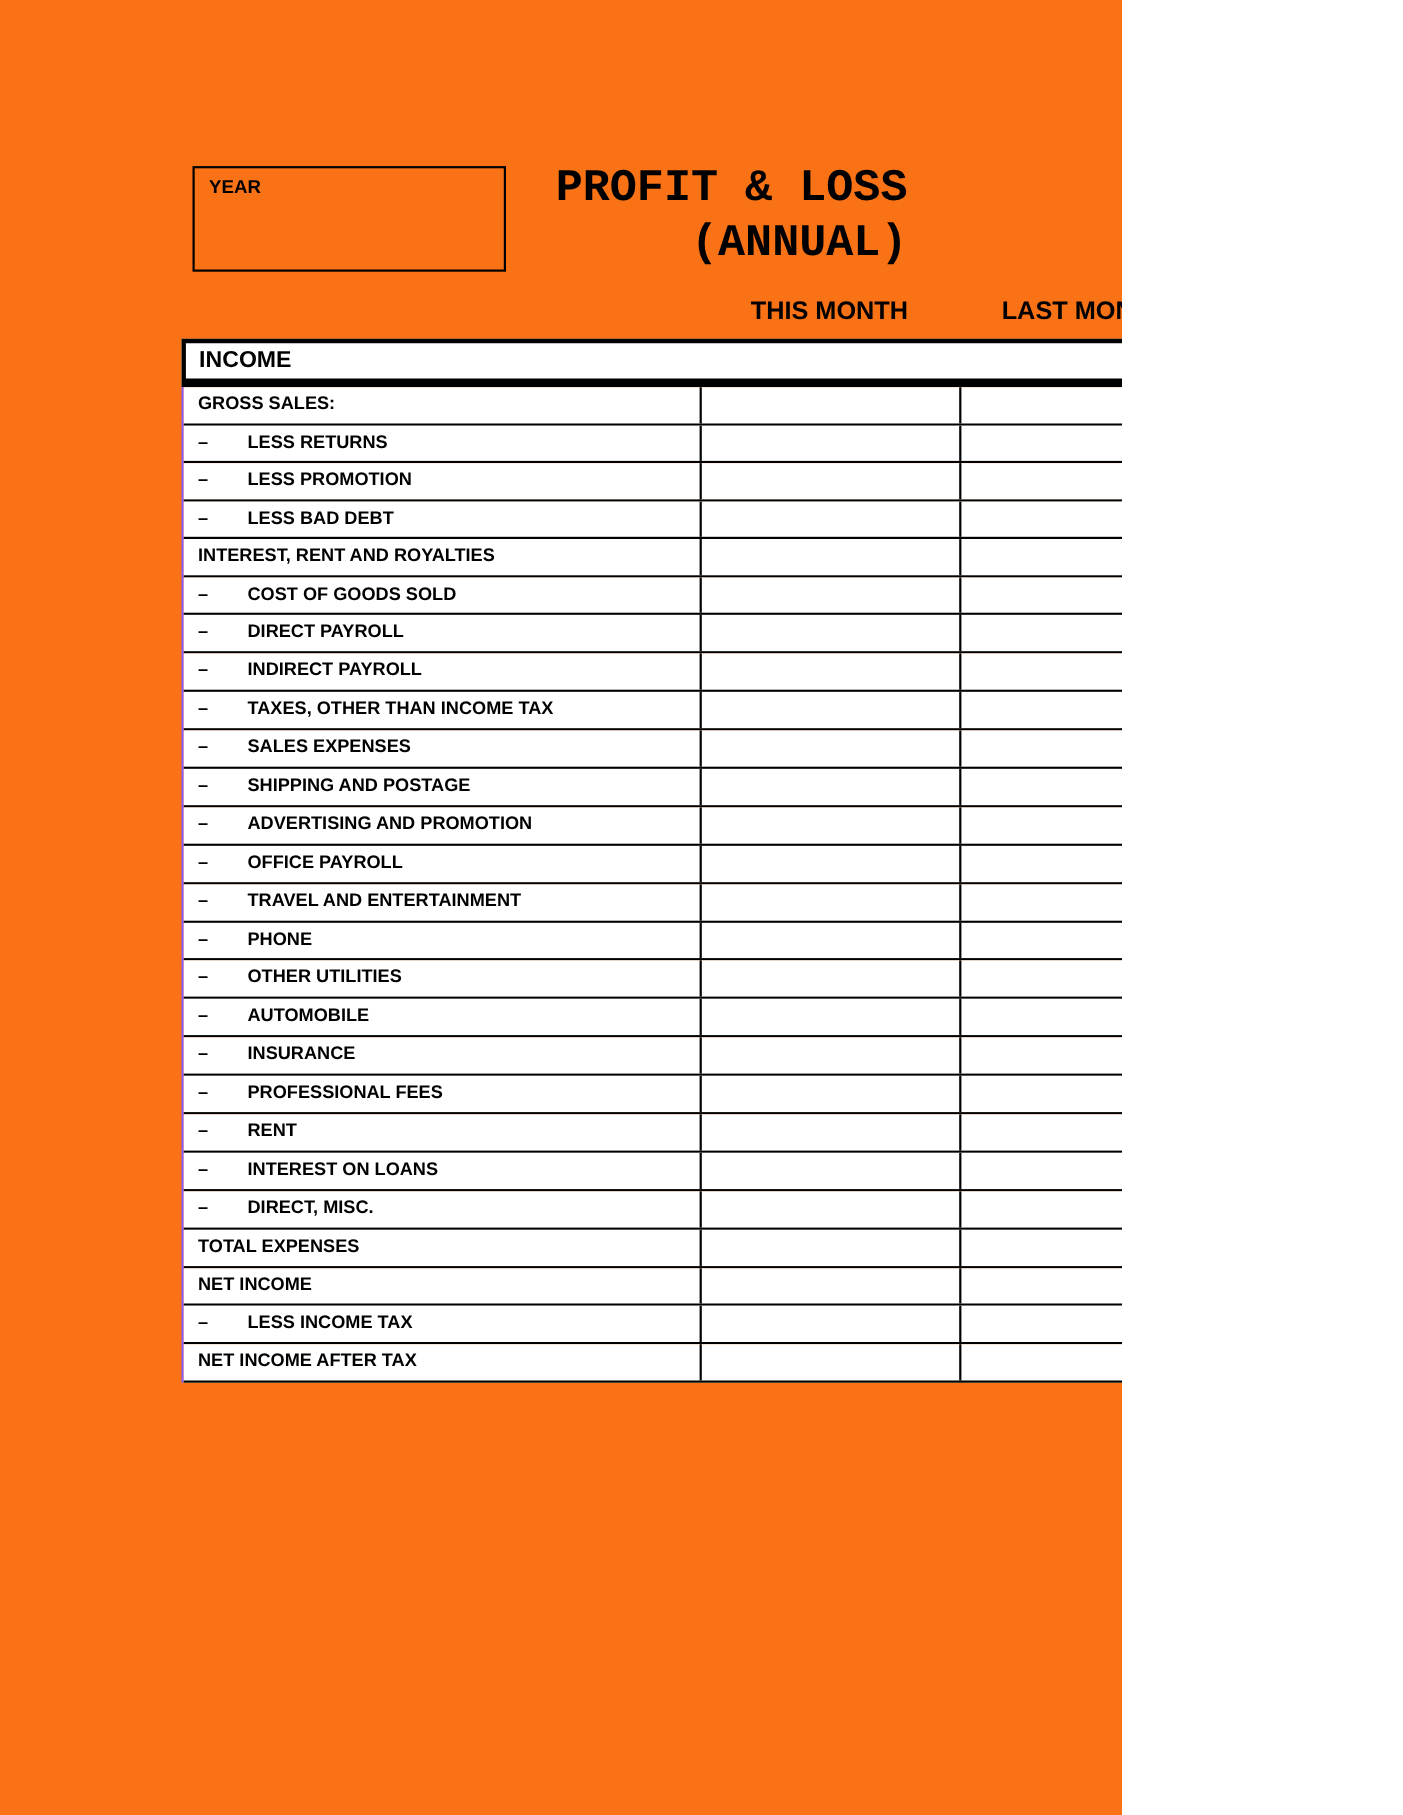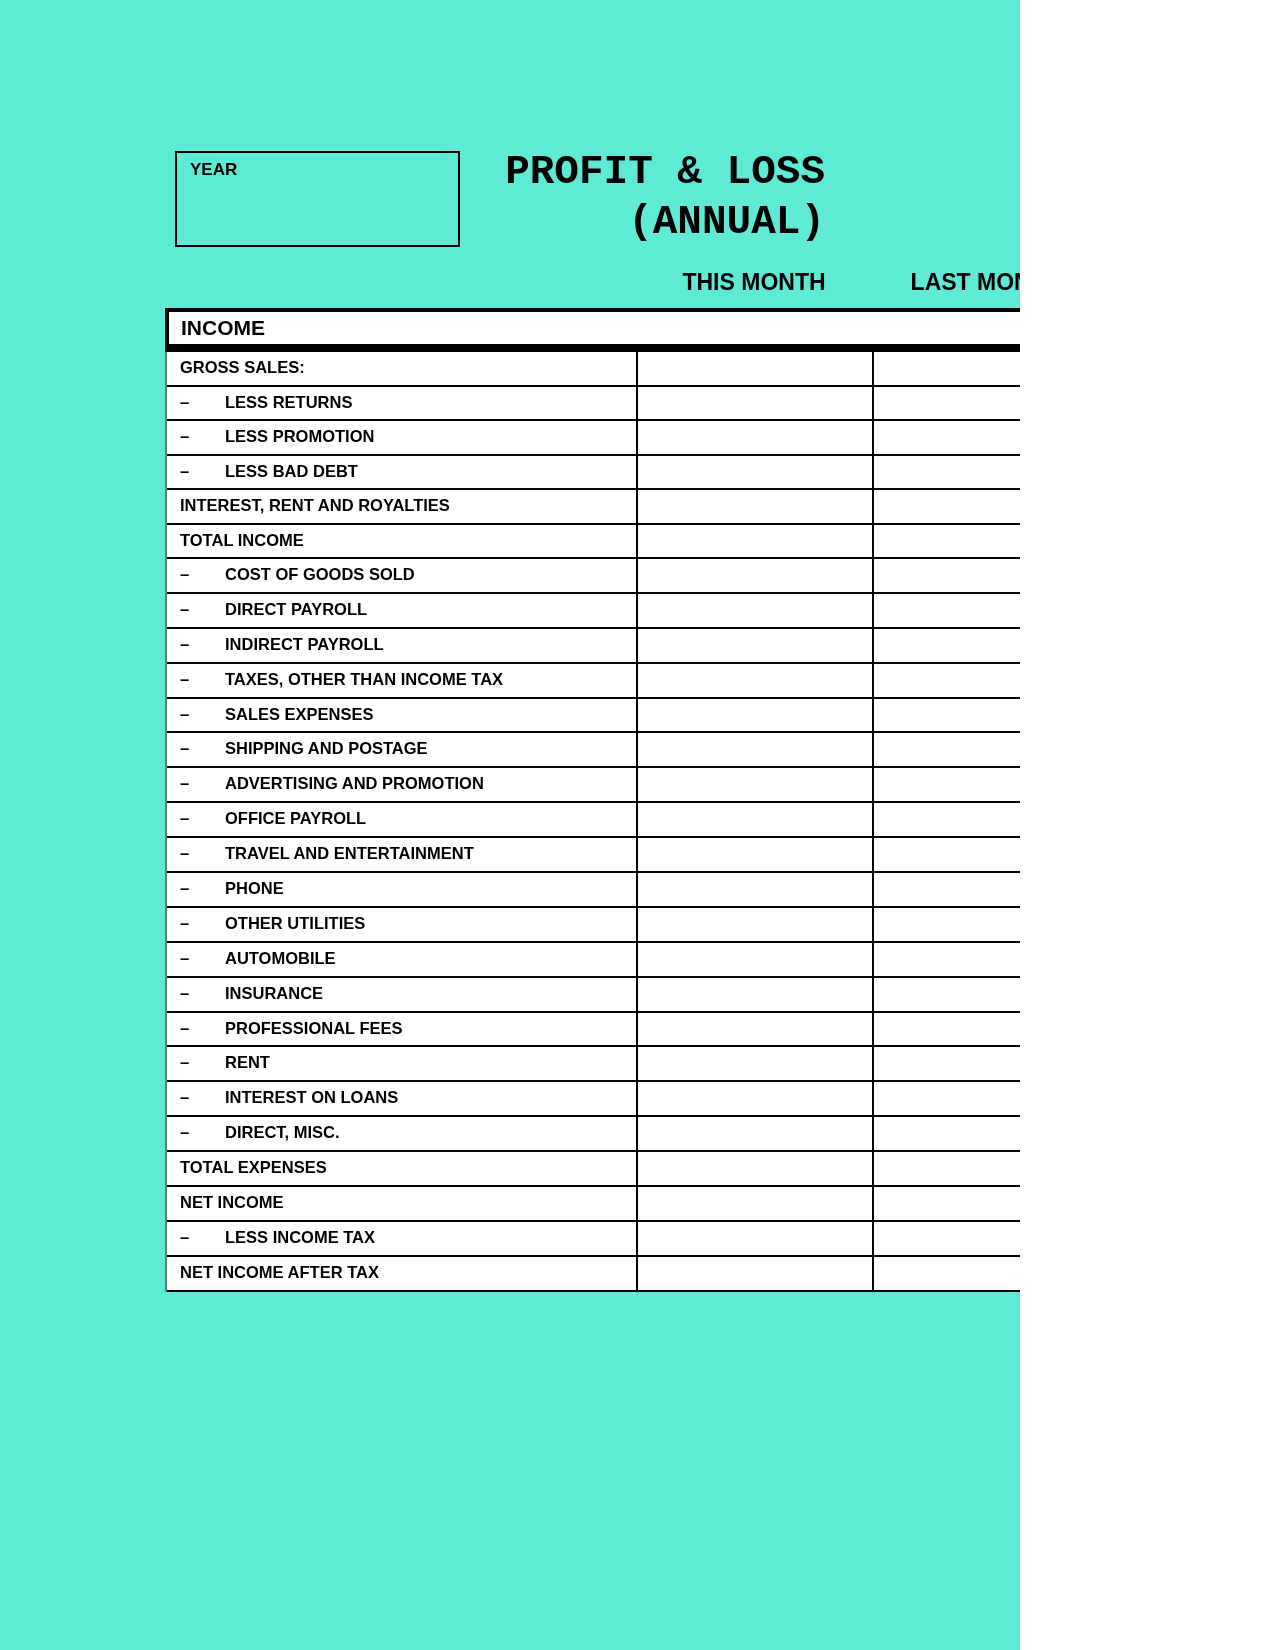--- a/index.html
+++ b/index.html
@@ -1,19 +1,19 @@
 <!DOCTYPE html>
 <html><head>
 <meta charset="utf-8">
 <style>
   html,body{margin:0;padding:0;background:#ffffff;}
   .page{
     position:relative;
     width:1020px;height:1650px;
-    background:#5eead4;
+    background:#f97316;
     font-family:"Liberation Sans", sans-serif;
     font-weight:700;
     color:#000000;
     overflow:hidden;
   }
   
   .year-box{
     position:absolute;left:175px;top:151px;
     width:285px;height:96px;
     border:2px solid #000;
@@ -48,21 +48,21 @@
     border:4px solid #000;
     border-bottom:8px solid #000;
     height:44px;
     display:flex;align-items:center;
     padding-left:12px;
     font-size:21px;
     background:#fff;
   }
   .rows{
     box-sizing:border-box;
-    border-left:2px solid #737373;
+    border-left:2px solid #8b5cf6;
     border-right:2px solid #000;
   }
   .row{
     display:grid;
     grid-template-columns:469px 236px 226px;
     box-sizing:border-box;
     border-bottom:2px solid #000;
     background:#fff;
   }
   .section-income .row{height:34.5px;}
@@ -130,27 +130,20 @@
             <div class="cell value"></div>
             <div class="cell value"></div>
           </div>
           <div class="row">
             <div class="cell label">
               <span>INTEREST, RENT AND ROYALTIES</span>
             </div>
             <div class="cell value"></div>
             <div class="cell value"></div>
           </div>
-          <div class="row">
-            <div class="cell label">
-              <span>TOTAL INCOME</span>
-            </div>
-            <div class="cell value"></div>
-            <div class="cell value"></div>
-          </div>
         </div>
       </div>
       <div class="section-expenses">
         <div class="rows">
           <div class="row">
             <div class="cell label">
               <span class="prefix">–</span>
               <span>COST OF GOODS SOLD</span>
             </div>
             <div class="cell value"></div>

